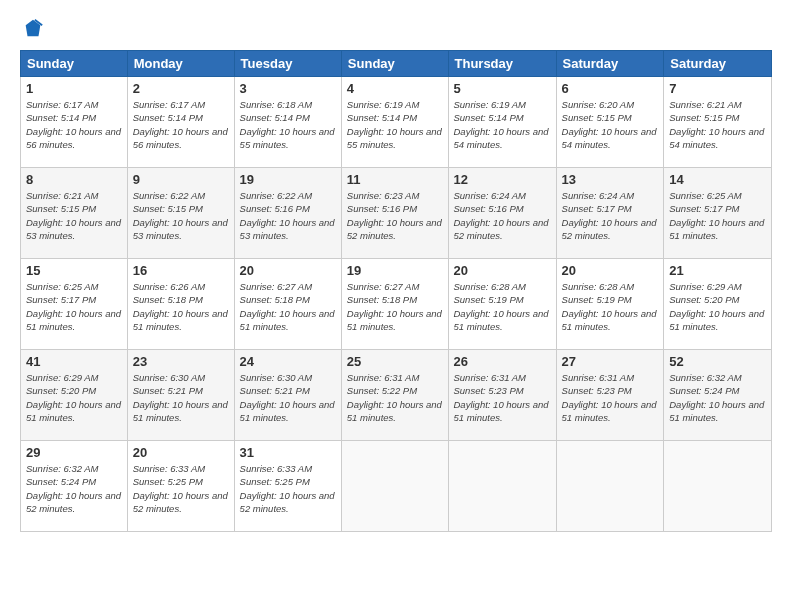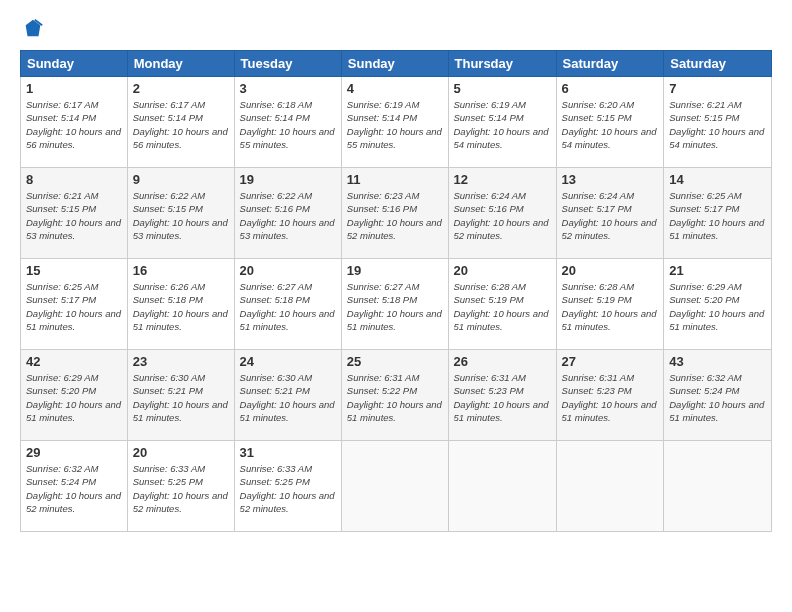--- a/index.html
+++ b/index.html
@@ -222,21 +222,21 @@
             <span class="day-number">20</span>
             <div class="day-info">Sunrise: 6:28 AM<br>Sunset: 5:19 PM<br>Daylight: 10 hours and 51 minutes.</div>
           </td>
           <td>
             <span class="day-number">21</span>
             <div class="day-info">Sunrise: 6:29 AM<br>Sunset: 5:20 PM<br>Daylight: 10 hours and 51 minutes.</div>
           </td>
         </tr>
         <tr>
           <td>
-            <span class="day-number">42</span>
+            <span class="day-number">41</span>
             <div class="day-info">Sunrise: 6:29 AM<br>Sunset: 5:20 PM<br>Daylight: 10 hours and 51 minutes.</div>
           </td>
           <td>
             <span class="day-number">23</span>
             <div class="day-info">Sunrise: 6:30 AM<br>Sunset: 5:21 PM<br>Daylight: 10 hours and 51 minutes.</div>
           </td>
           <td>
             <span class="day-number">24</span>
             <div class="day-info">Sunrise: 6:30 AM<br>Sunset: 5:21 PM<br>Daylight: 10 hours and 51 minutes.</div>
           </td>
@@ -246,21 +246,21 @@
           </td>
           <td>
             <span class="day-number">26</span>
             <div class="day-info">Sunrise: 6:31 AM<br>Sunset: 5:23 PM<br>Daylight: 10 hours and 51 minutes.</div>
           </td>
           <td>
             <span class="day-number">27</span>
             <div class="day-info">Sunrise: 6:31 AM<br>Sunset: 5:23 PM<br>Daylight: 10 hours and 51 minutes.</div>
           </td>
           <td>
-            <span class="day-number">43</span>
+            <span class="day-number">52</span>
             <div class="day-info">Sunrise: 6:32 AM<br>Sunset: 5:24 PM<br>Daylight: 10 hours and 51 minutes.</div>
           </td>
         </tr>
         <tr>
           <td>
             <span class="day-number">29</span>
             <div class="day-info">Sunrise: 6:32 AM<br>Sunset: 5:24 PM<br>Daylight: 10 hours and 52 minutes.</div>
           </td>
           <td>
             <span class="day-number">20</span>

